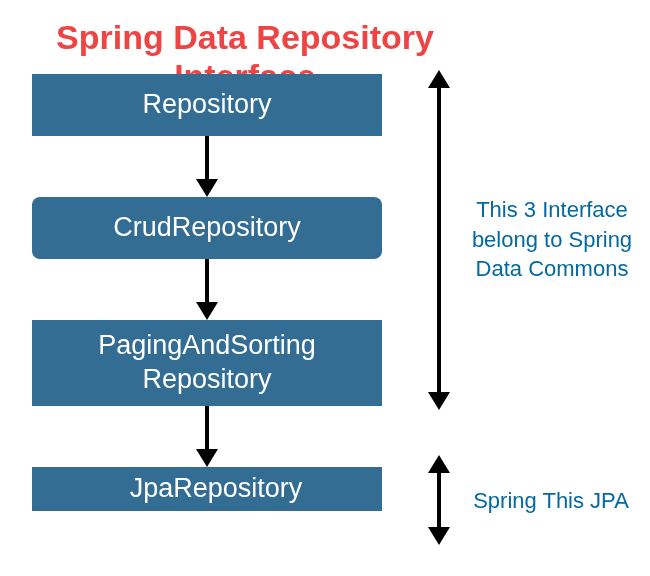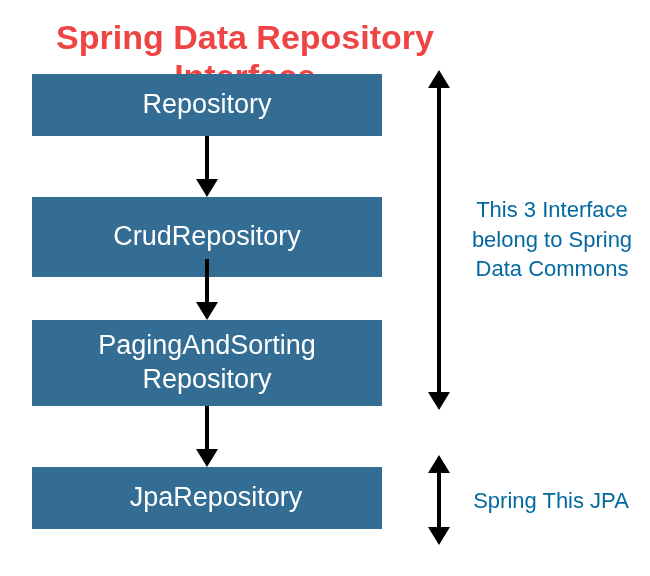--- a/index.html
+++ b/index.html
@@ -29,23 +29,23 @@
     color: #fff;
     font-size: 27px;
     display: flex;
     align-items: center;
     justify-content: center;
     text-align: center;
     line-height: 1.25;
     padding: 4px 6px;
   }
   .box1 { top: 74px;  height: 62px; }
-  .box2 { top: 197px; height: 80px; }
+  .box2 { top: 197px; height: 62px; border-radius: 8px; }
   .box3 { top: 320px; height: 86px; }
-  .box4 { top: 467px; height: 62px; padding-left: 24px; }
+  .box4 { top: 467px; height: 44px; padding-left: 24px; }
   .arrow-down {
     position: absolute;
     left: 200px;
     width: 14px;
   }
   .arrow-down .shaft {
     position: absolute;
     left: 5px;
     width: 4px;
     background: #000;

